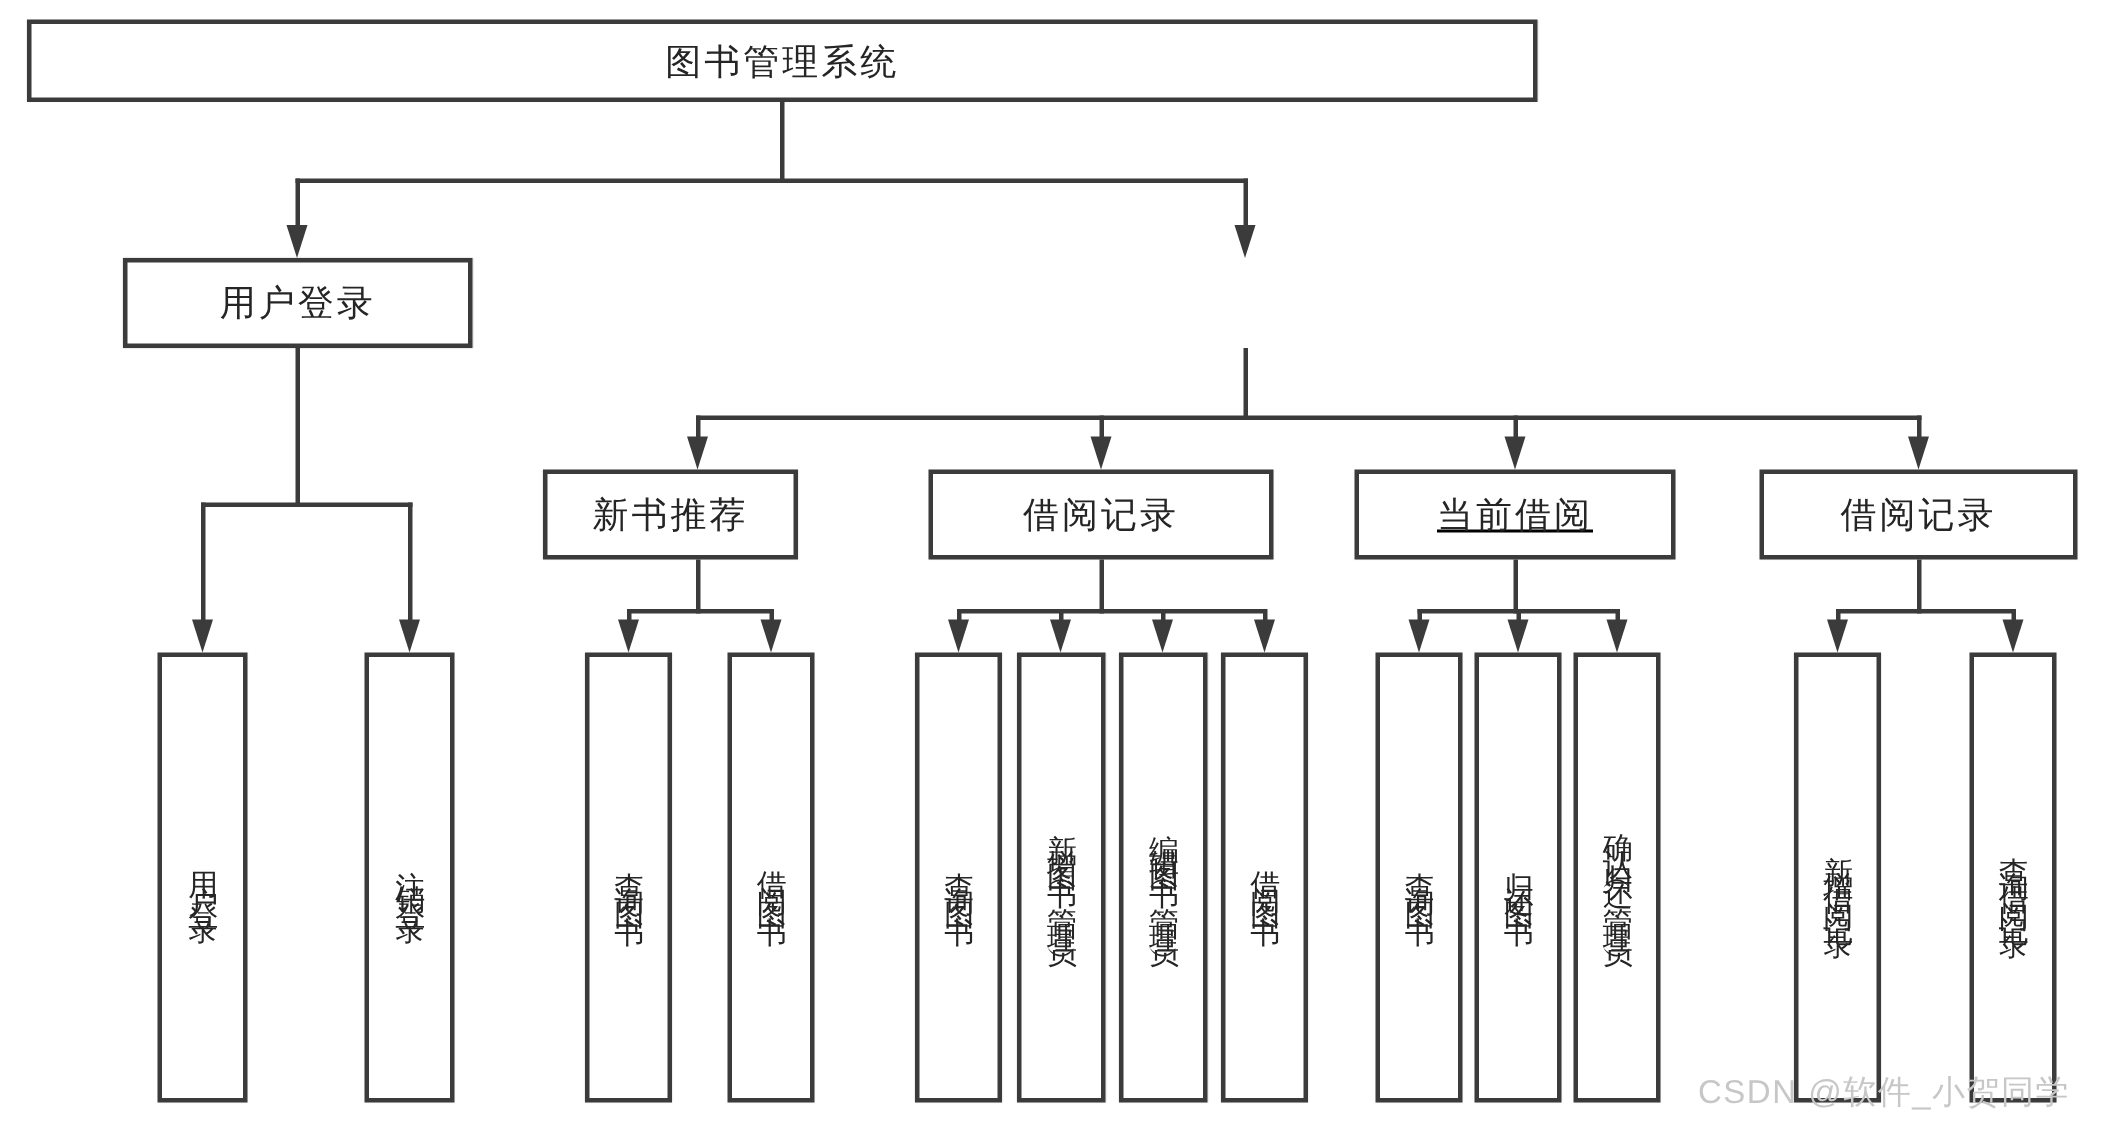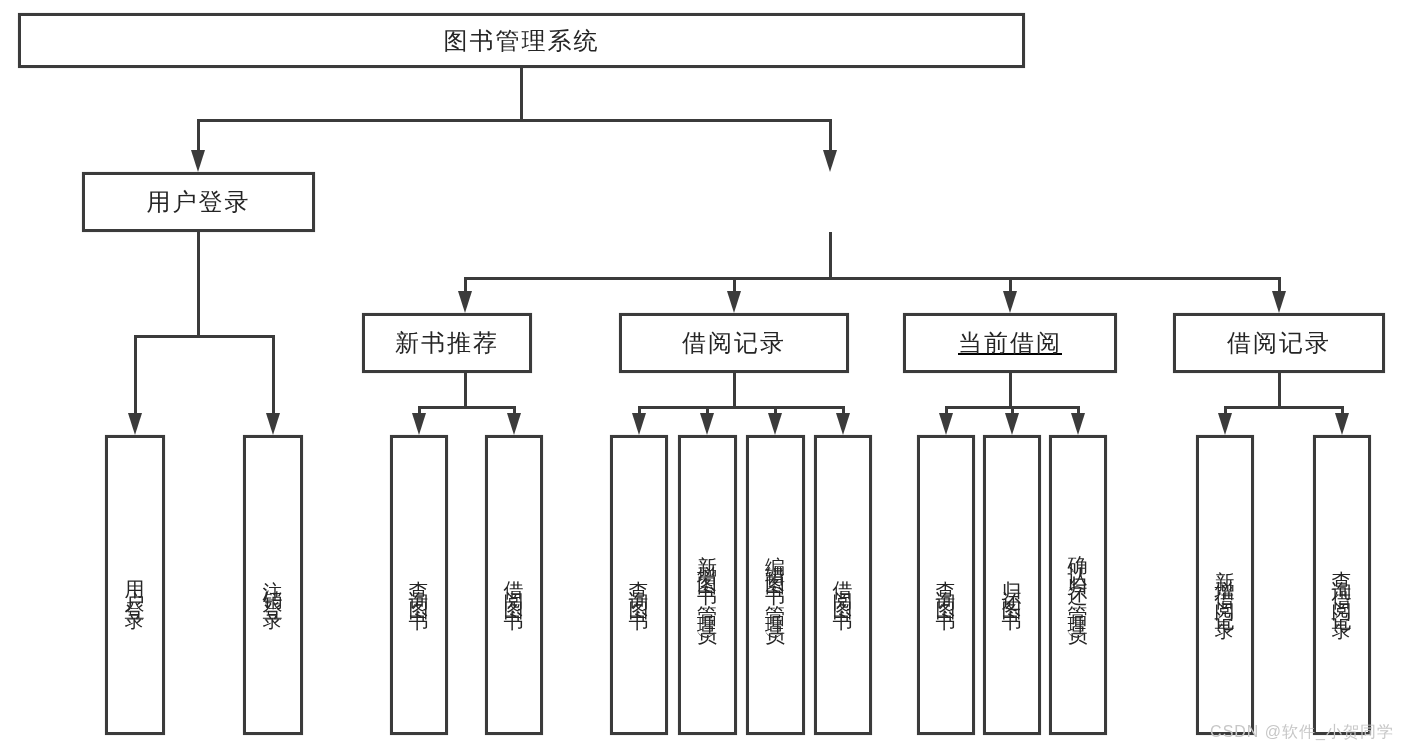--- a/index.html
+++ b/index.html
@@ -36,22 +36,22 @@
   .hl,.vl{position:absolute;background:var(--line);}
   .hl{height:3px;}
   .vl{width:3px;}
   .arrow{
     position:absolute;width:0;height:0;
     border-left:7px solid transparent;
     border-right:7px solid transparent;
     border-top:22px solid var(--line);
   }
   .watermark{
-    position:absolute;right:11px;bottom:4px;
-    font-size:16px;letter-spacing:1px;color:var(--wm);
+    position:absolute;right:25px;bottom:4px;
+    font-size:22px;letter-spacing:1px;color:var(--wm);
     white-space:nowrap;z-index:5;
   }
 </style>
 </head>
 <body>
 
 <div class="stage">
 
   <div class="box" style="left:18px;top:13px;width:1007px;height:55px;">
     <span class="hlabel">图书管理系统</span>

